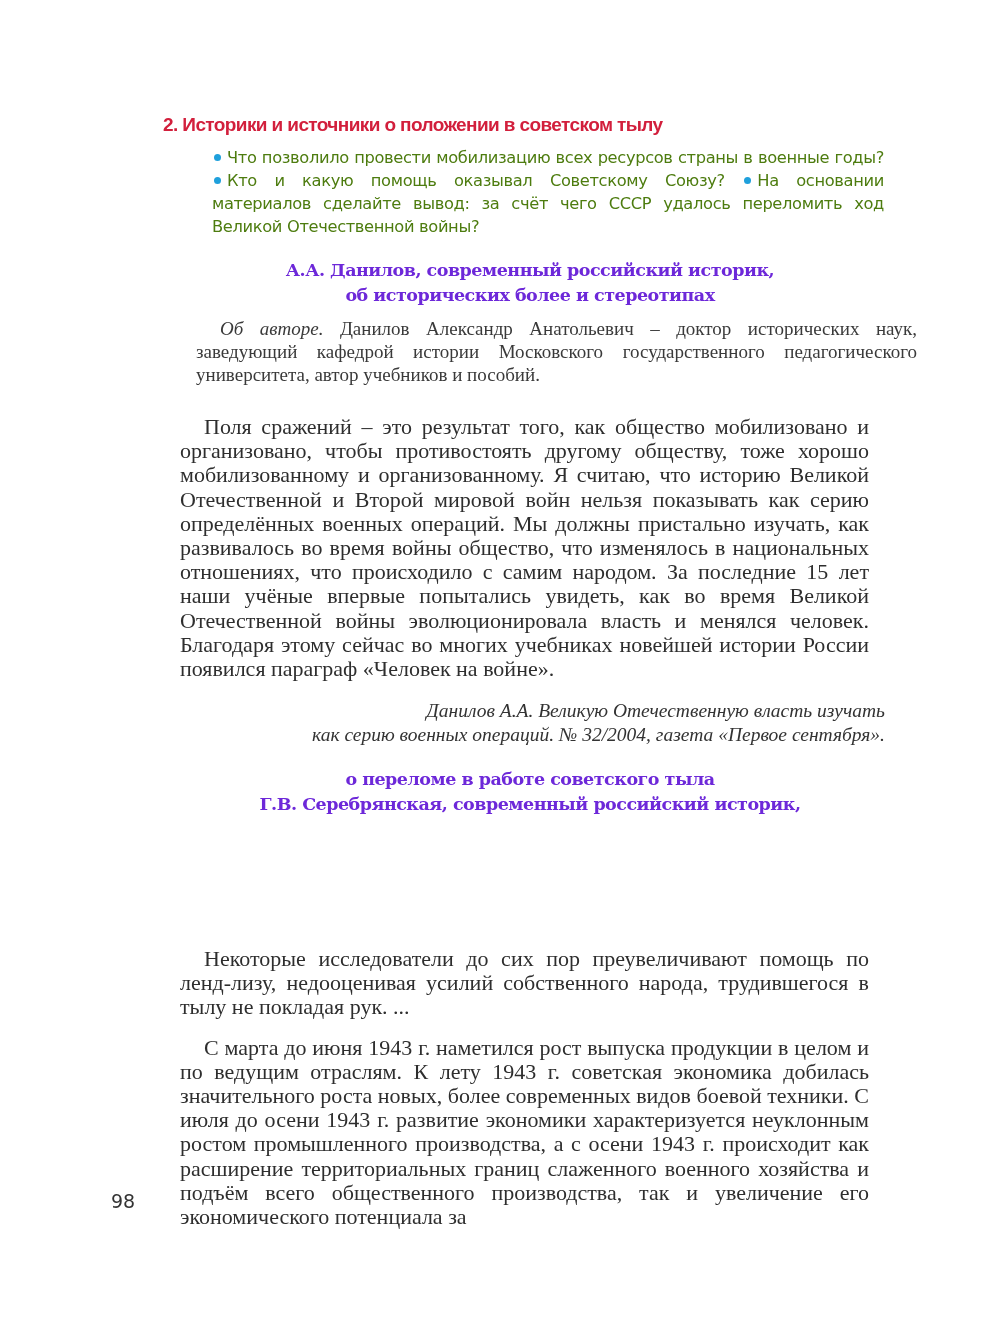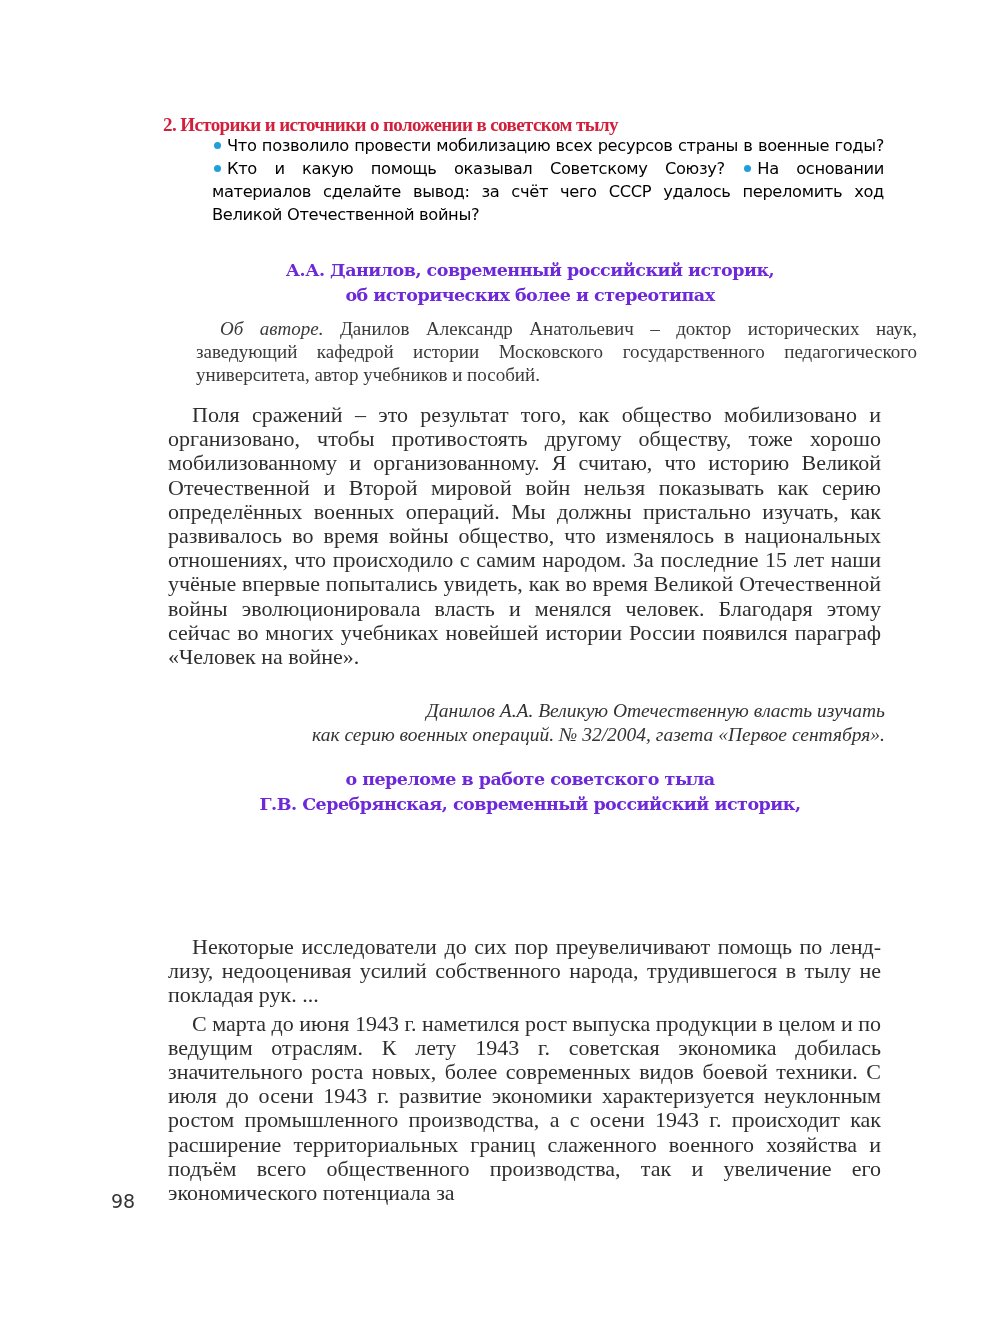--- a/index.html
+++ b/index.html
@@ -16,38 +16,38 @@
   }
   .page {
     position: absolute;
     left: 0; top: 0;
     width: 985px; height: 1329px;
   }
   .section-title {
     position: absolute;
     left: 163px;
     top: 114px;
-    font-family: Liberation Serif, serif;
+    font-family: Liberation Sans, sans-serif;
     font-weight: bold;
     font-size: 19px;
     letter-spacing: -0.6px;
     color: #d21f3c;
     white-space: nowrap;
   }
   .questions {
     position: absolute;
     left: 212px;
-    top: 134px;
+    top: 146px;
     width: 672px;
     font-family: "DejaVu Sans", sans-serif;
     font-size: 16.3px;
     line-height: 23px;
     letter-spacing: -0.35px;
     text-align: justify;
-    color: #000000;
+    color: #4d7c0f;
   }
   .bullet {
     display: inline-block;
     width: 7px; height: 7px;
     border-radius: 50%;
     background: #1fa0dc;
     margin: 0 6px 2px 2px;
     vertical-align: middle;
   }
   .src-heading {
@@ -81,21 +81,21 @@
     position: absolute;
     left: 164px;
     width: 721px;
     font-family: "Liberation Serif", serif;
     font-size: 22px;
     line-height: 24.2px;
     text-align: justify;
     color: #2e2e2e;
   }
   .body-text p {
-    margin: 4px;
+    margin: 16px;
   }
   .citation {
     position: absolute;
     left: 164px;
     width: 721px;
     font-family: "Liberation Serif", serif;
     font-style: italic;
     font-size: 19.5px;
     line-height: 24px;
     text-align: right;

